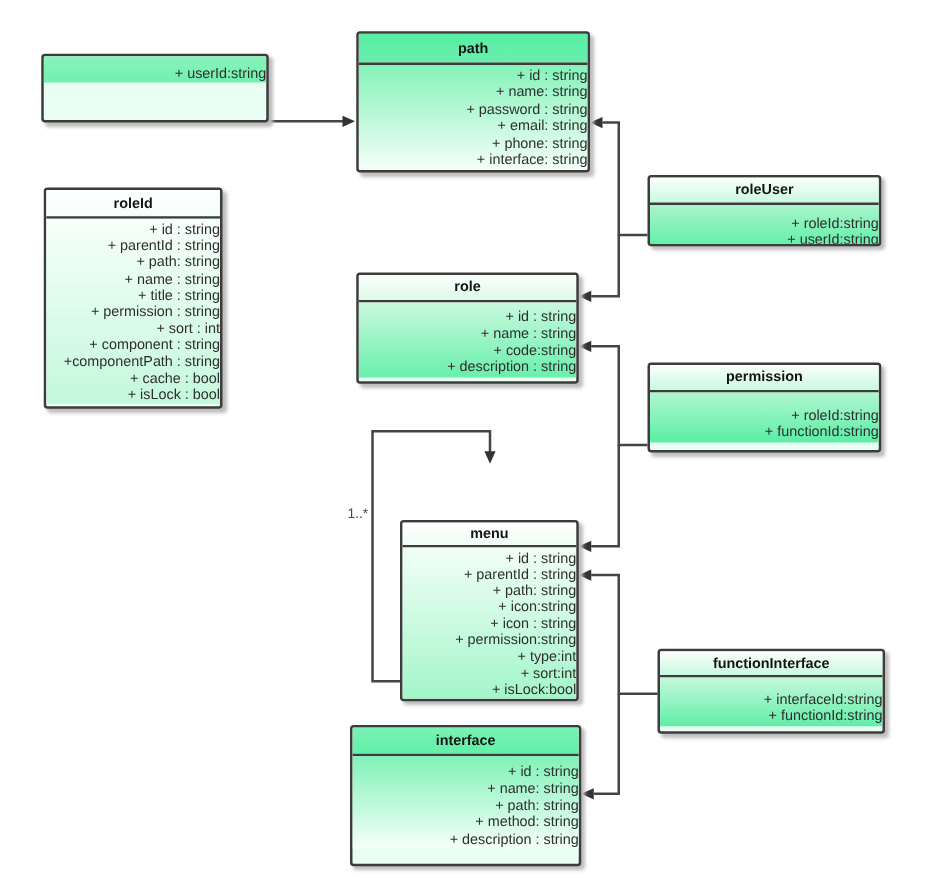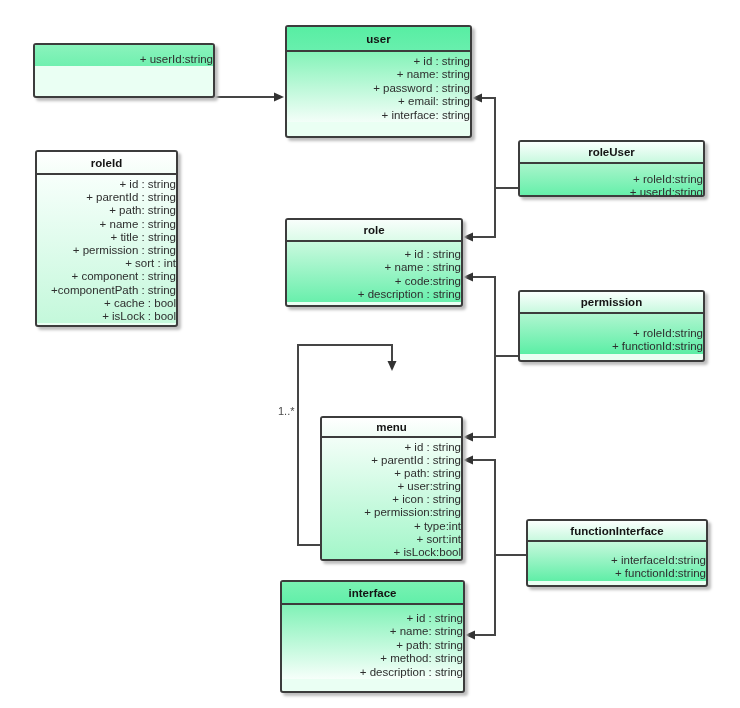--- a/index.html
+++ b/index.html
@@ -74,26 +74,27 @@
     </g>
   </svg>
 
   <div class="entity e-admin" style="left:33px;top:43px;width:182px;height:55px;">
     <div class="bd">
         <div class="attr">+ userId:string</div>
       </div>
   </div>
 
   <div class="entity e-user" style="left:285px;top:25px;width:187px;height:113px;">
-    <div class="hd">user</div>
+    <div class="hd">path</div>
     <div class="bd">
         <div class="attr">+ id : string</div>
         <div class="attr">+ name: string</div>
         <div class="attr">+ password : string</div>
         <div class="attr">+ email: string</div>
+        <div class="attr">+ phone: string</div>
         <div class="attr">+ interface: string</div>
       </div>
   </div>
 
   <div class="entity e-route" style="left:35px;top:150px;width:143px;height:177px;">
     <div class="hd">roleId</div>
     <div class="bd">
         <div class="attr">+ id : string</div>
         <div class="attr">+ parentId : string</div>
         <div class="attr">+ path: string</div>
@@ -133,21 +134,21 @@
         <div class="attr">+ functionId:string</div>
       </div>
   </div>
 
   <div class="entity e-menu" style="left:320px;top:372px;width:143px;height:145px;margin-top:44px;">
     <div class="hd">menu</div>
     <div class="bd">
         <div class="attr">+ id : string</div>
         <div class="attr">+ parentId : string</div>
         <div class="attr">+ path: string</div>
-        <div class="attr">+ user:string</div>
+        <div class="attr">+ icon:string</div>
         <div class="attr">+ icon : string</div>
         <div class="attr">+ permission:string</div>
         <div class="attr">+ type:int</div>
         <div class="attr">+ sort:int</div>
         <div class="attr">+ isLock:bool</div>
       </div>
   </div>
 
   <div class="entity e-functionInterface" style="left:526px;top:519px;width:182px;height:68px;">
     <div class="hd">functionInterface</div>

